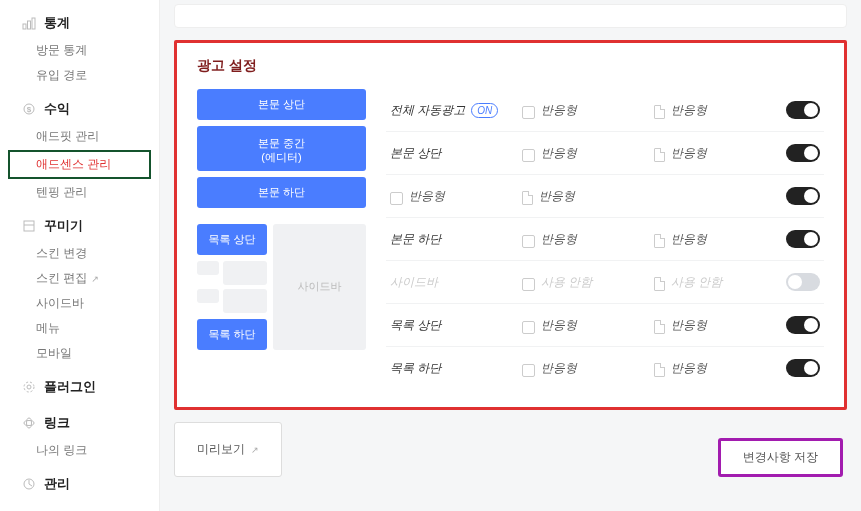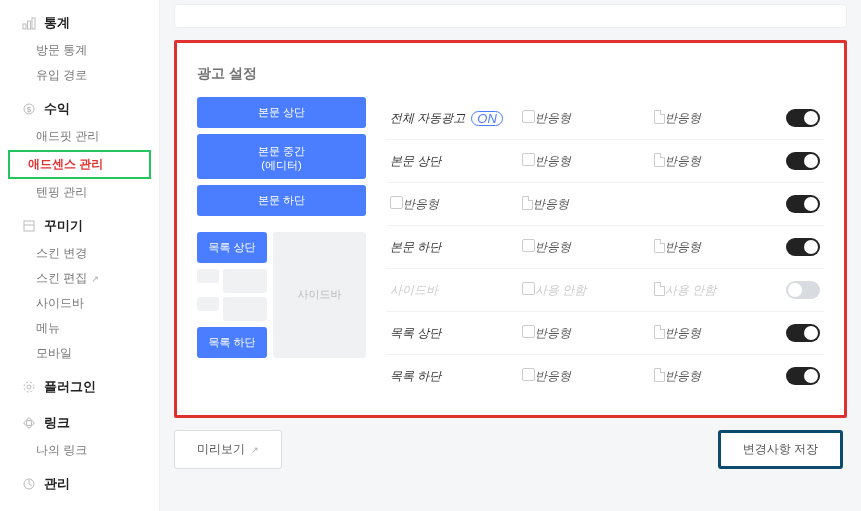--- a/index.html
+++ b/index.html
@@ -33,25 +33,24 @@
     width: 14px; height: 14px; color: #aaa; display:inline-flex; align-items:center; justify-content:center;
   }
   .nav-item {
     padding: 4px 14px 4px 36px;
     font-size: 12px;
     color: #777;
     cursor: pointer;
     display:flex; align-items:center; gap:4px;
   }
   .nav-item.highlighted {
-    border: 2px solid #22c55e;
+    border: 2px solid #14532d;
     margin: 1px 8px;
-    padding-left: 18px;
+    padding-left: 26px;
     color: #e03131;
-    font-weight: bold;
   }
   .ext-icon { font-size:9px; color:#aaa; }
   .main {
     flex: 1;
     padding: 4px 14px 10px 14px;
     overflow: hidden;
   }
   .top-blank {
     background:#fff;
     border:1px solid #eee;
@@ -62,23 +61,22 @@
   .panel {
     background:#fff;
     border:3px solid #e03131;
     border-radius:2px;
     padding:14px 20px 18px 20px;
     position: relative;
   }
   .panel-title {
     font-size:14px;
     font-weight:600;
-    color:#737373;
+    color:#7f1d1d;
     margin-bottom:14px;
-    margin-top:8px;
   }
   .panel-body { display:flex; gap:20px; }
   .preview-col {
     width:170px;
     display:flex;
     flex-direction:column;
     gap:6px;
   }
   .slot {
     background:#4a7dff;
@@ -139,27 +137,28 @@
     display:flex;
     align-items:center;
     gap:6px;
   }
   .row.disabled .label,
   .row.disabled .check-label { color:#ccc; }
   .badge-on {
     border:1px solid #4a7dff;
     color:#4a7dff;
     border-radius:10px;
-    font-size:13px;
+    font-size:10px;
     padding:0 5px;
     line-height:13px;
   }
   .check-group {
     display:flex;
-    align-items:flex-start;
+    align-items:flex-end;
+    gap:6px;
     width:120px;
   }
   .chk {
     width:13px;height:13px;
     border:1px solid #ccc;
     border-radius:2px;
     flex-shrink:0;
   }
   .doc-ico {
     width:11px;height:14px;
@@ -207,21 +206,21 @@
     background:#fff;
     padding:8px 22px;
     font-size:12px;
     color:#555;
     border-radius:3px;
     display:flex;
     align-items:center;
     gap:6px;
     cursor:pointer;
   }
-  .btn.save { border:3px solid #0c4a6e; }
+  .btn.save { border:3px solid #a21caf;margin-top:16px; }
   .sk-rows { display:flex; flex-direction:column; gap:4px; width:70px;}
 </style>
 </head>
 <body>
 
 <div class="layout">
   <aside class="sidebar" id="sidebar">
       <div class="nav-section">
         <div class="nav-header">
           <span class="ico">

